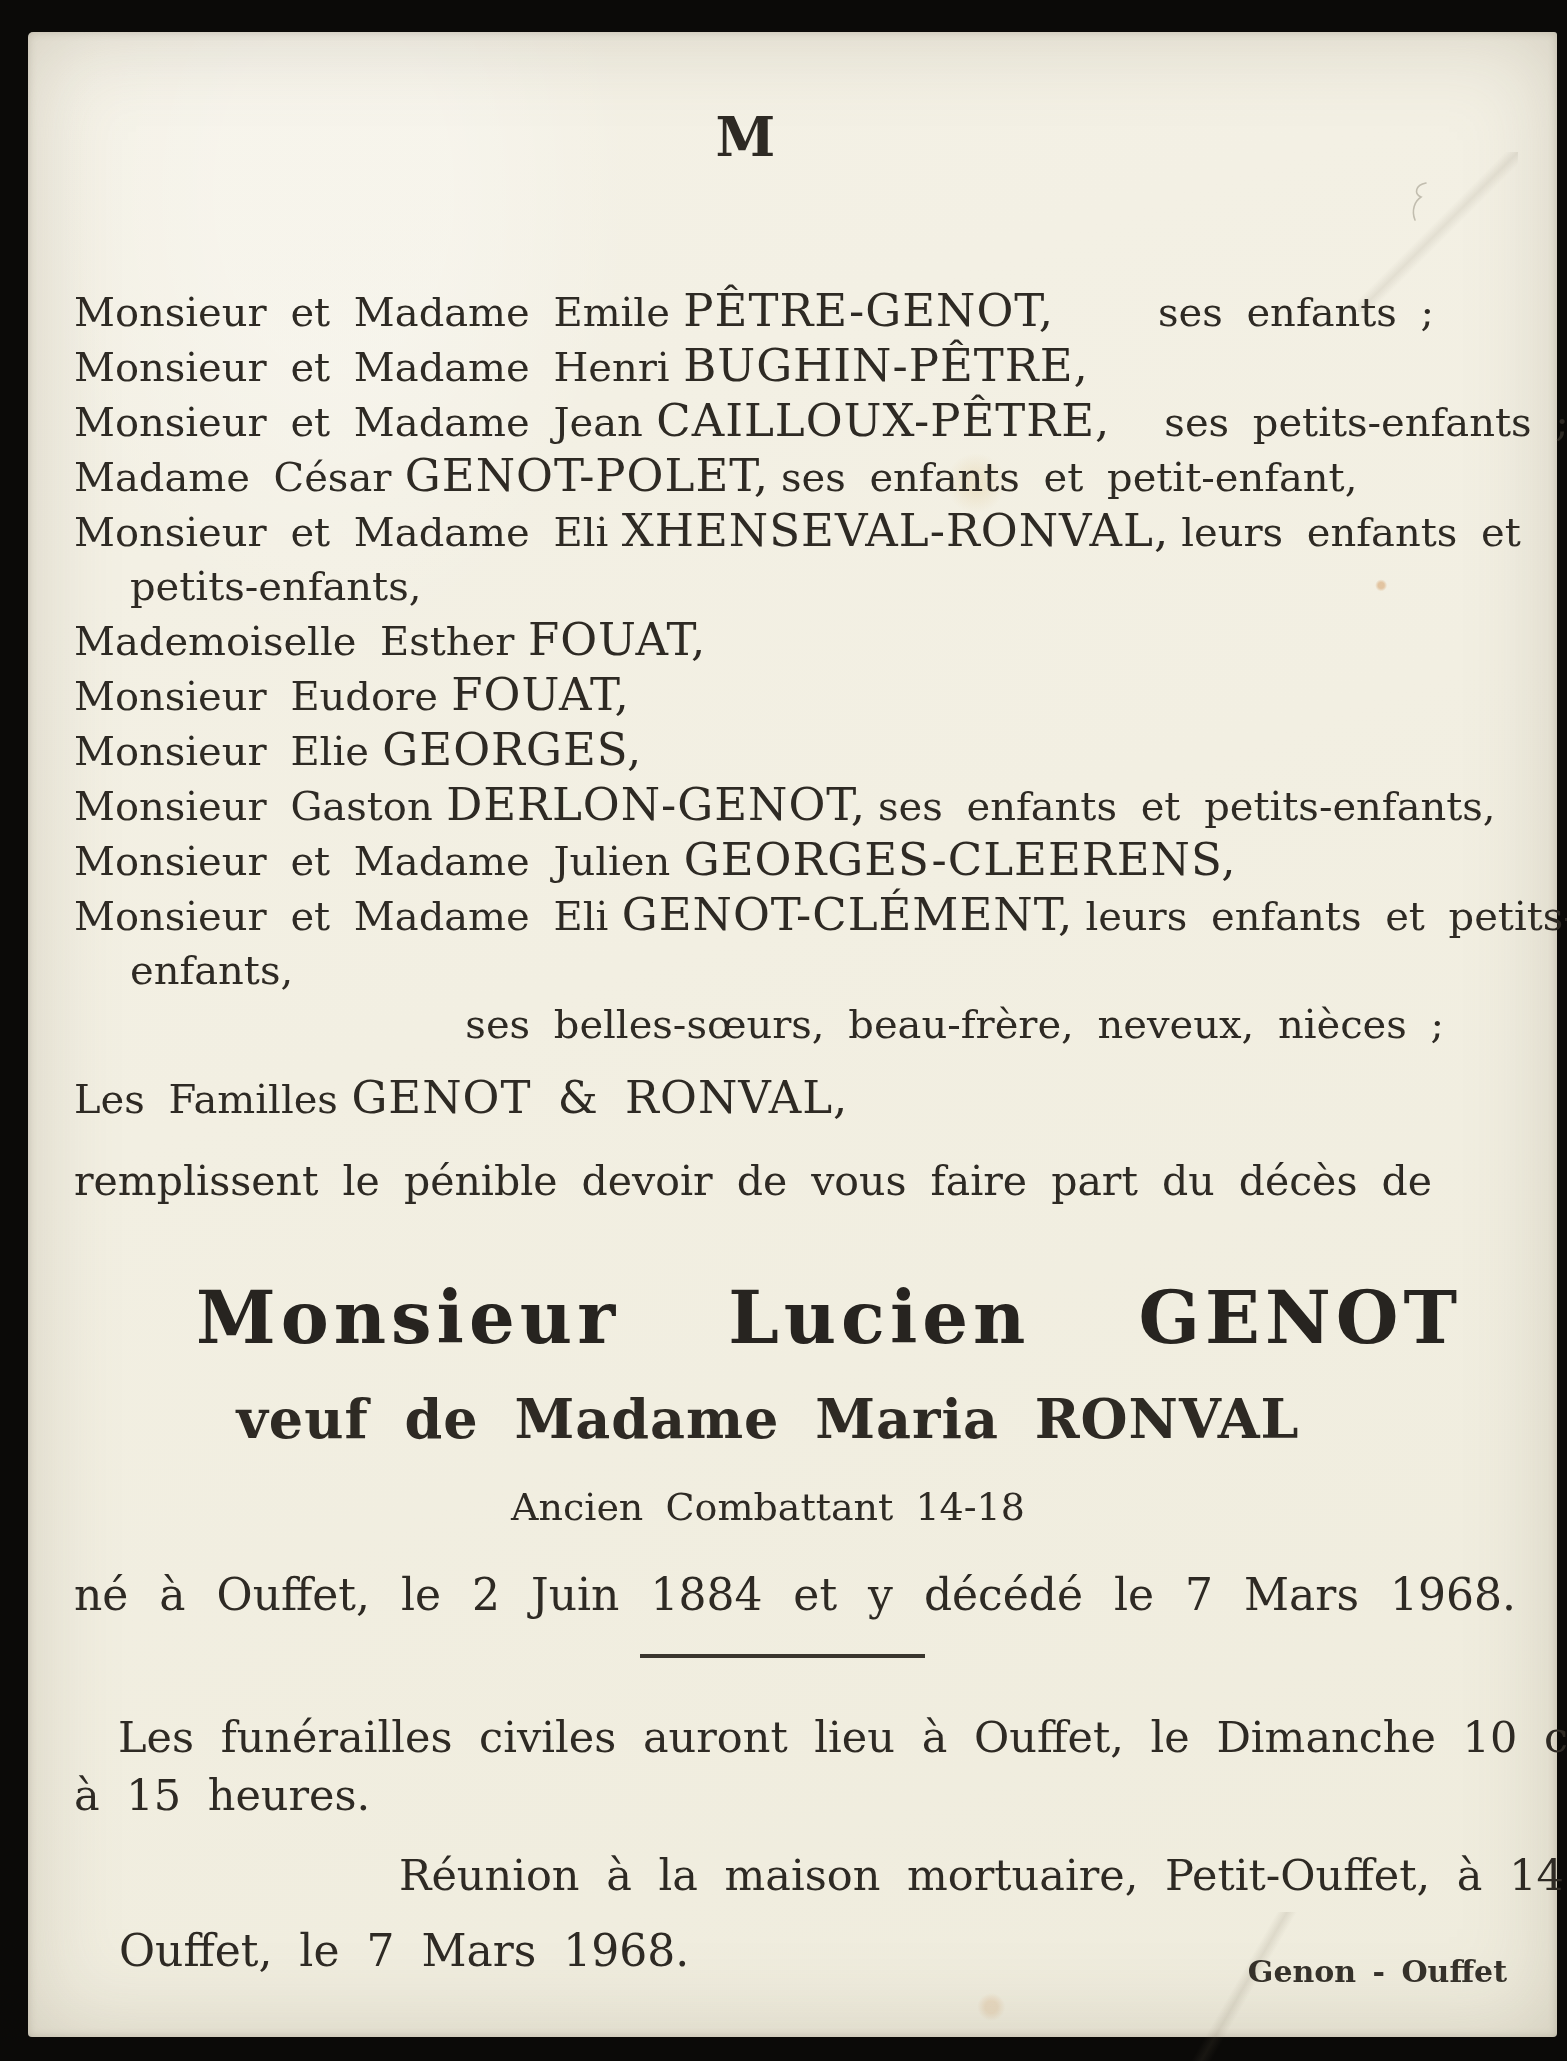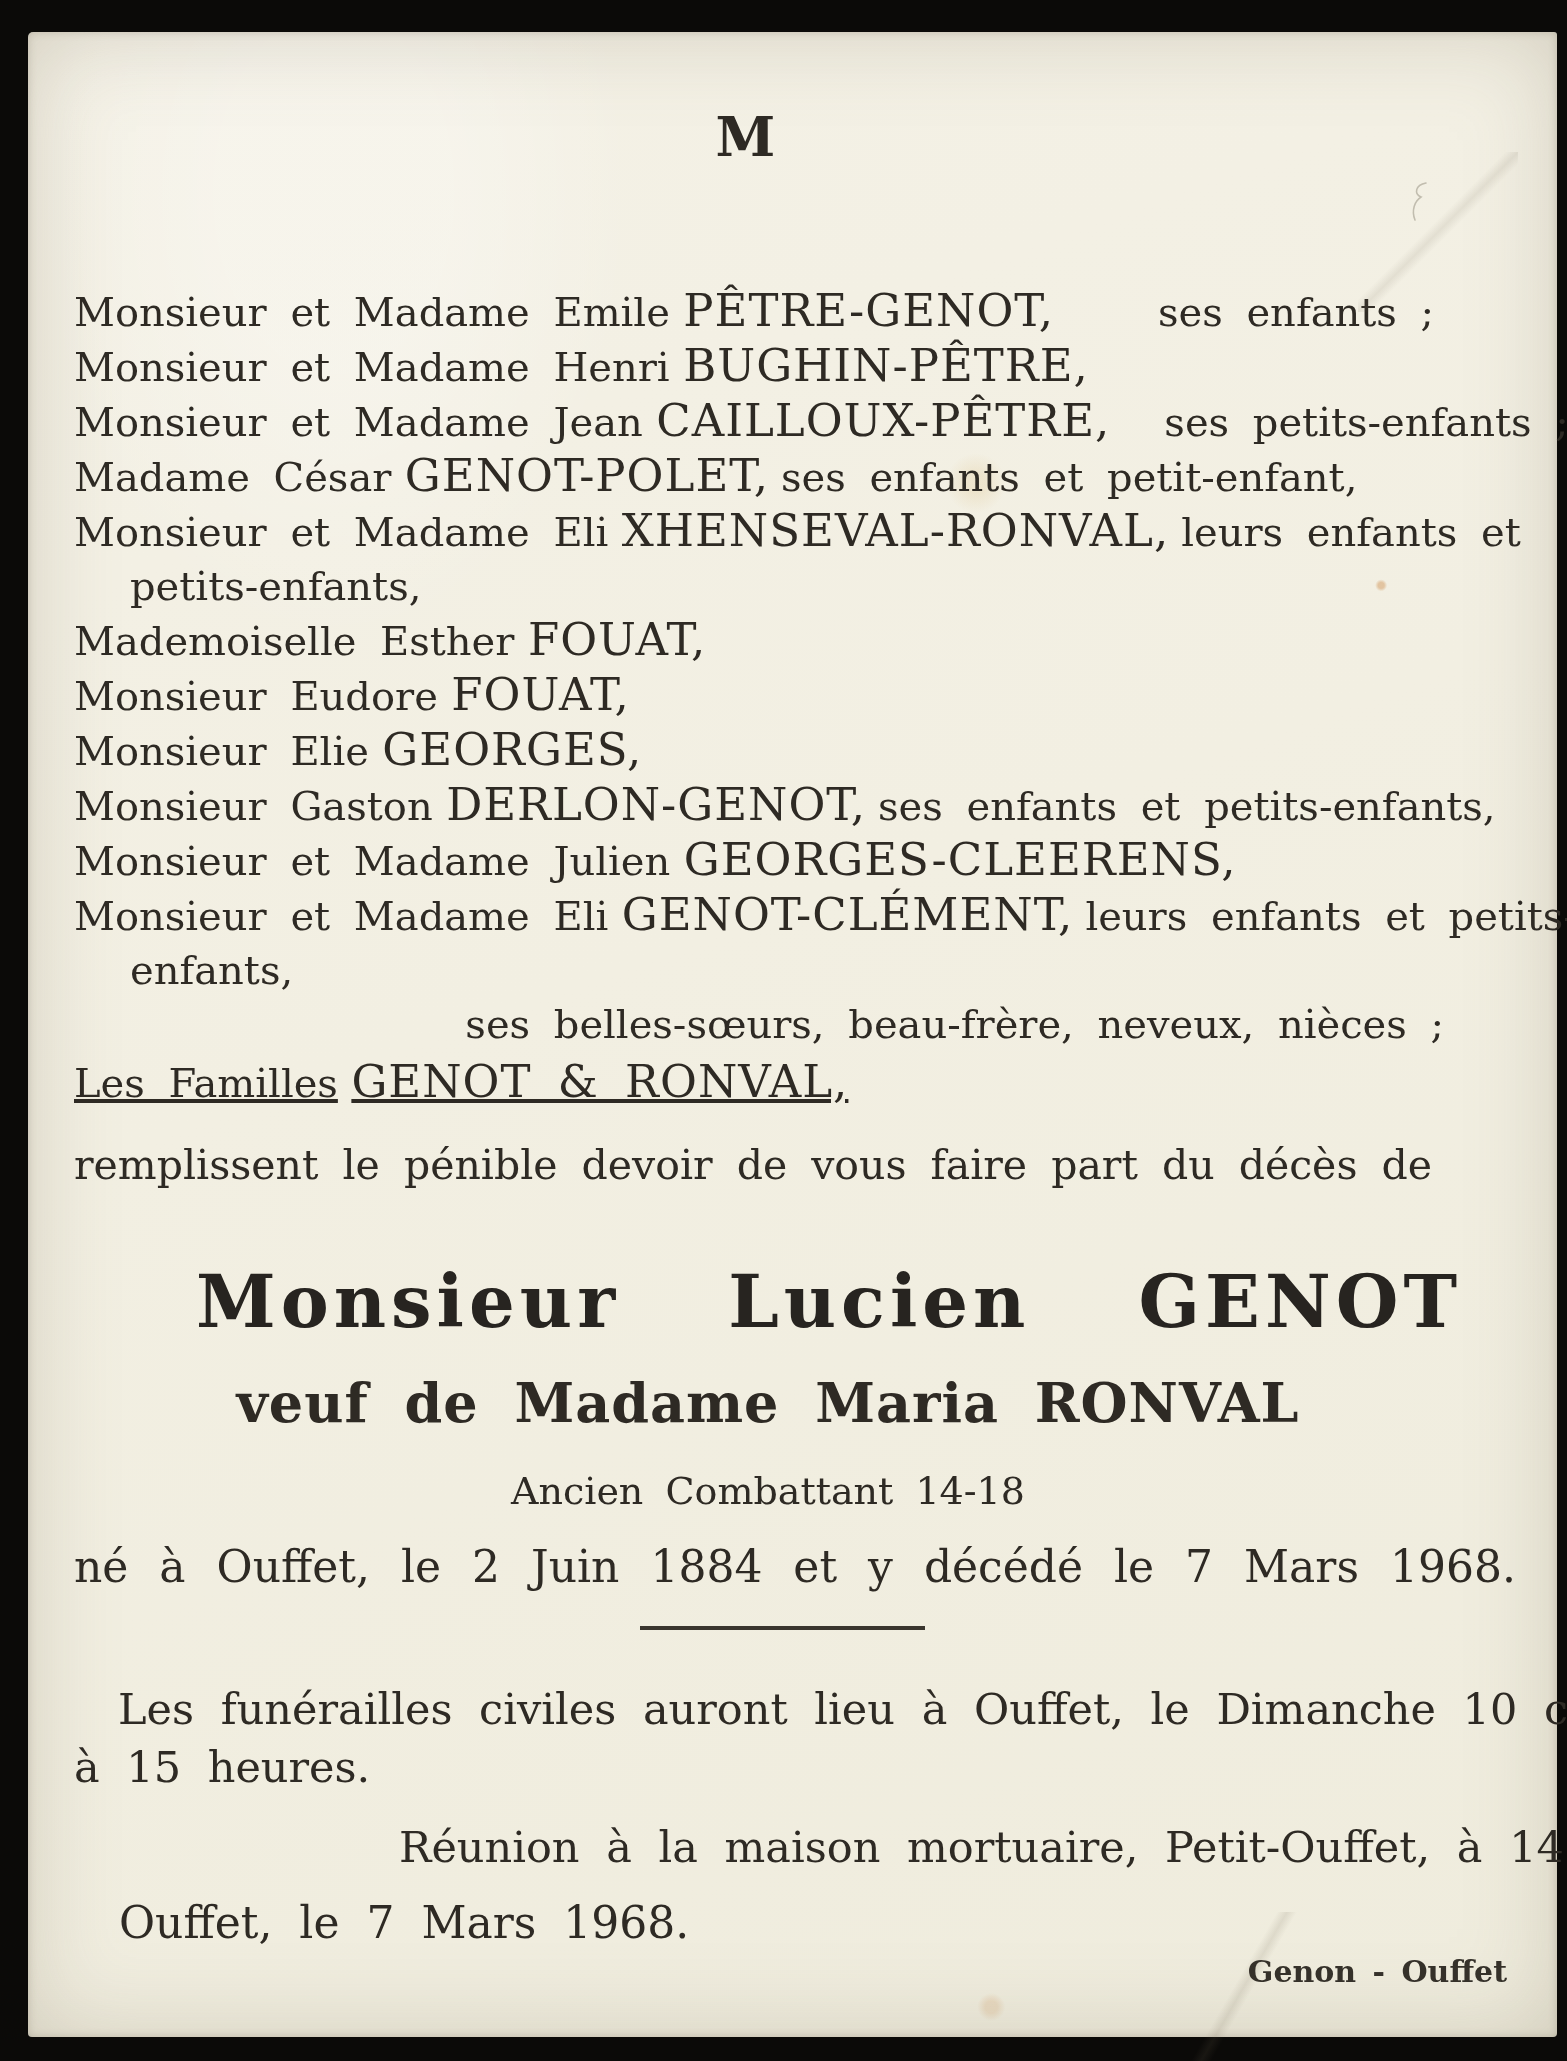--- a/index.html
+++ b/index.html
@@ -59,21 +59,21 @@
     white-space: nowrap;
   }
   .rel-line { min-height: 54px; }
   .rel-name { font-size: 45px; letter-spacing: 1px; }
   .rel-pre + .rel-name { margin-left: .30em; }
   .rel-name + .rel-post { margin-left: .30em; }
   .rel-line.gap-lg .rel-right { margin-left: 92px; }
   .rel-line.gap-sm .rel-right { margin-left: 42px; }
   .rel-line.indent { padding-left: 56px; }
   .rel-line.align-right { text-align: right; padding-right: 18px; }
-  .rel-line.family-line { margin-top: 4px; text-decoration: underline; }
+  .rel-line.family-line { margin-top: 20px; }
   .rel-line.intro-line { margin-top: 28px; font-size: 41px; }
 
   .deceased-title {
     margin-top: 60px;
     text-align: right;
     font-size: 72px;
     font-weight: bold;
     letter-spacing: 5px;
     word-spacing: 78px;
     line-height: 100px;
@@ -90,21 +90,21 @@
     line-height: 66px;
   }
   .veteran-line {
     margin-top: 30px;
     text-align: center;
     font-size: 38px;
     word-spacing: 10px;
     line-height: 50px;
   }
   .life-dates {
-    margin-top: 22px;
+    margin-top: 34px;
     font-size: 44px;
     word-spacing: 17px;
     line-height: 58px;
     white-space: nowrap;
   }
 
   .divider {
     margin-top: 30px;
     margin-left: 566px;
     width: 285px;

